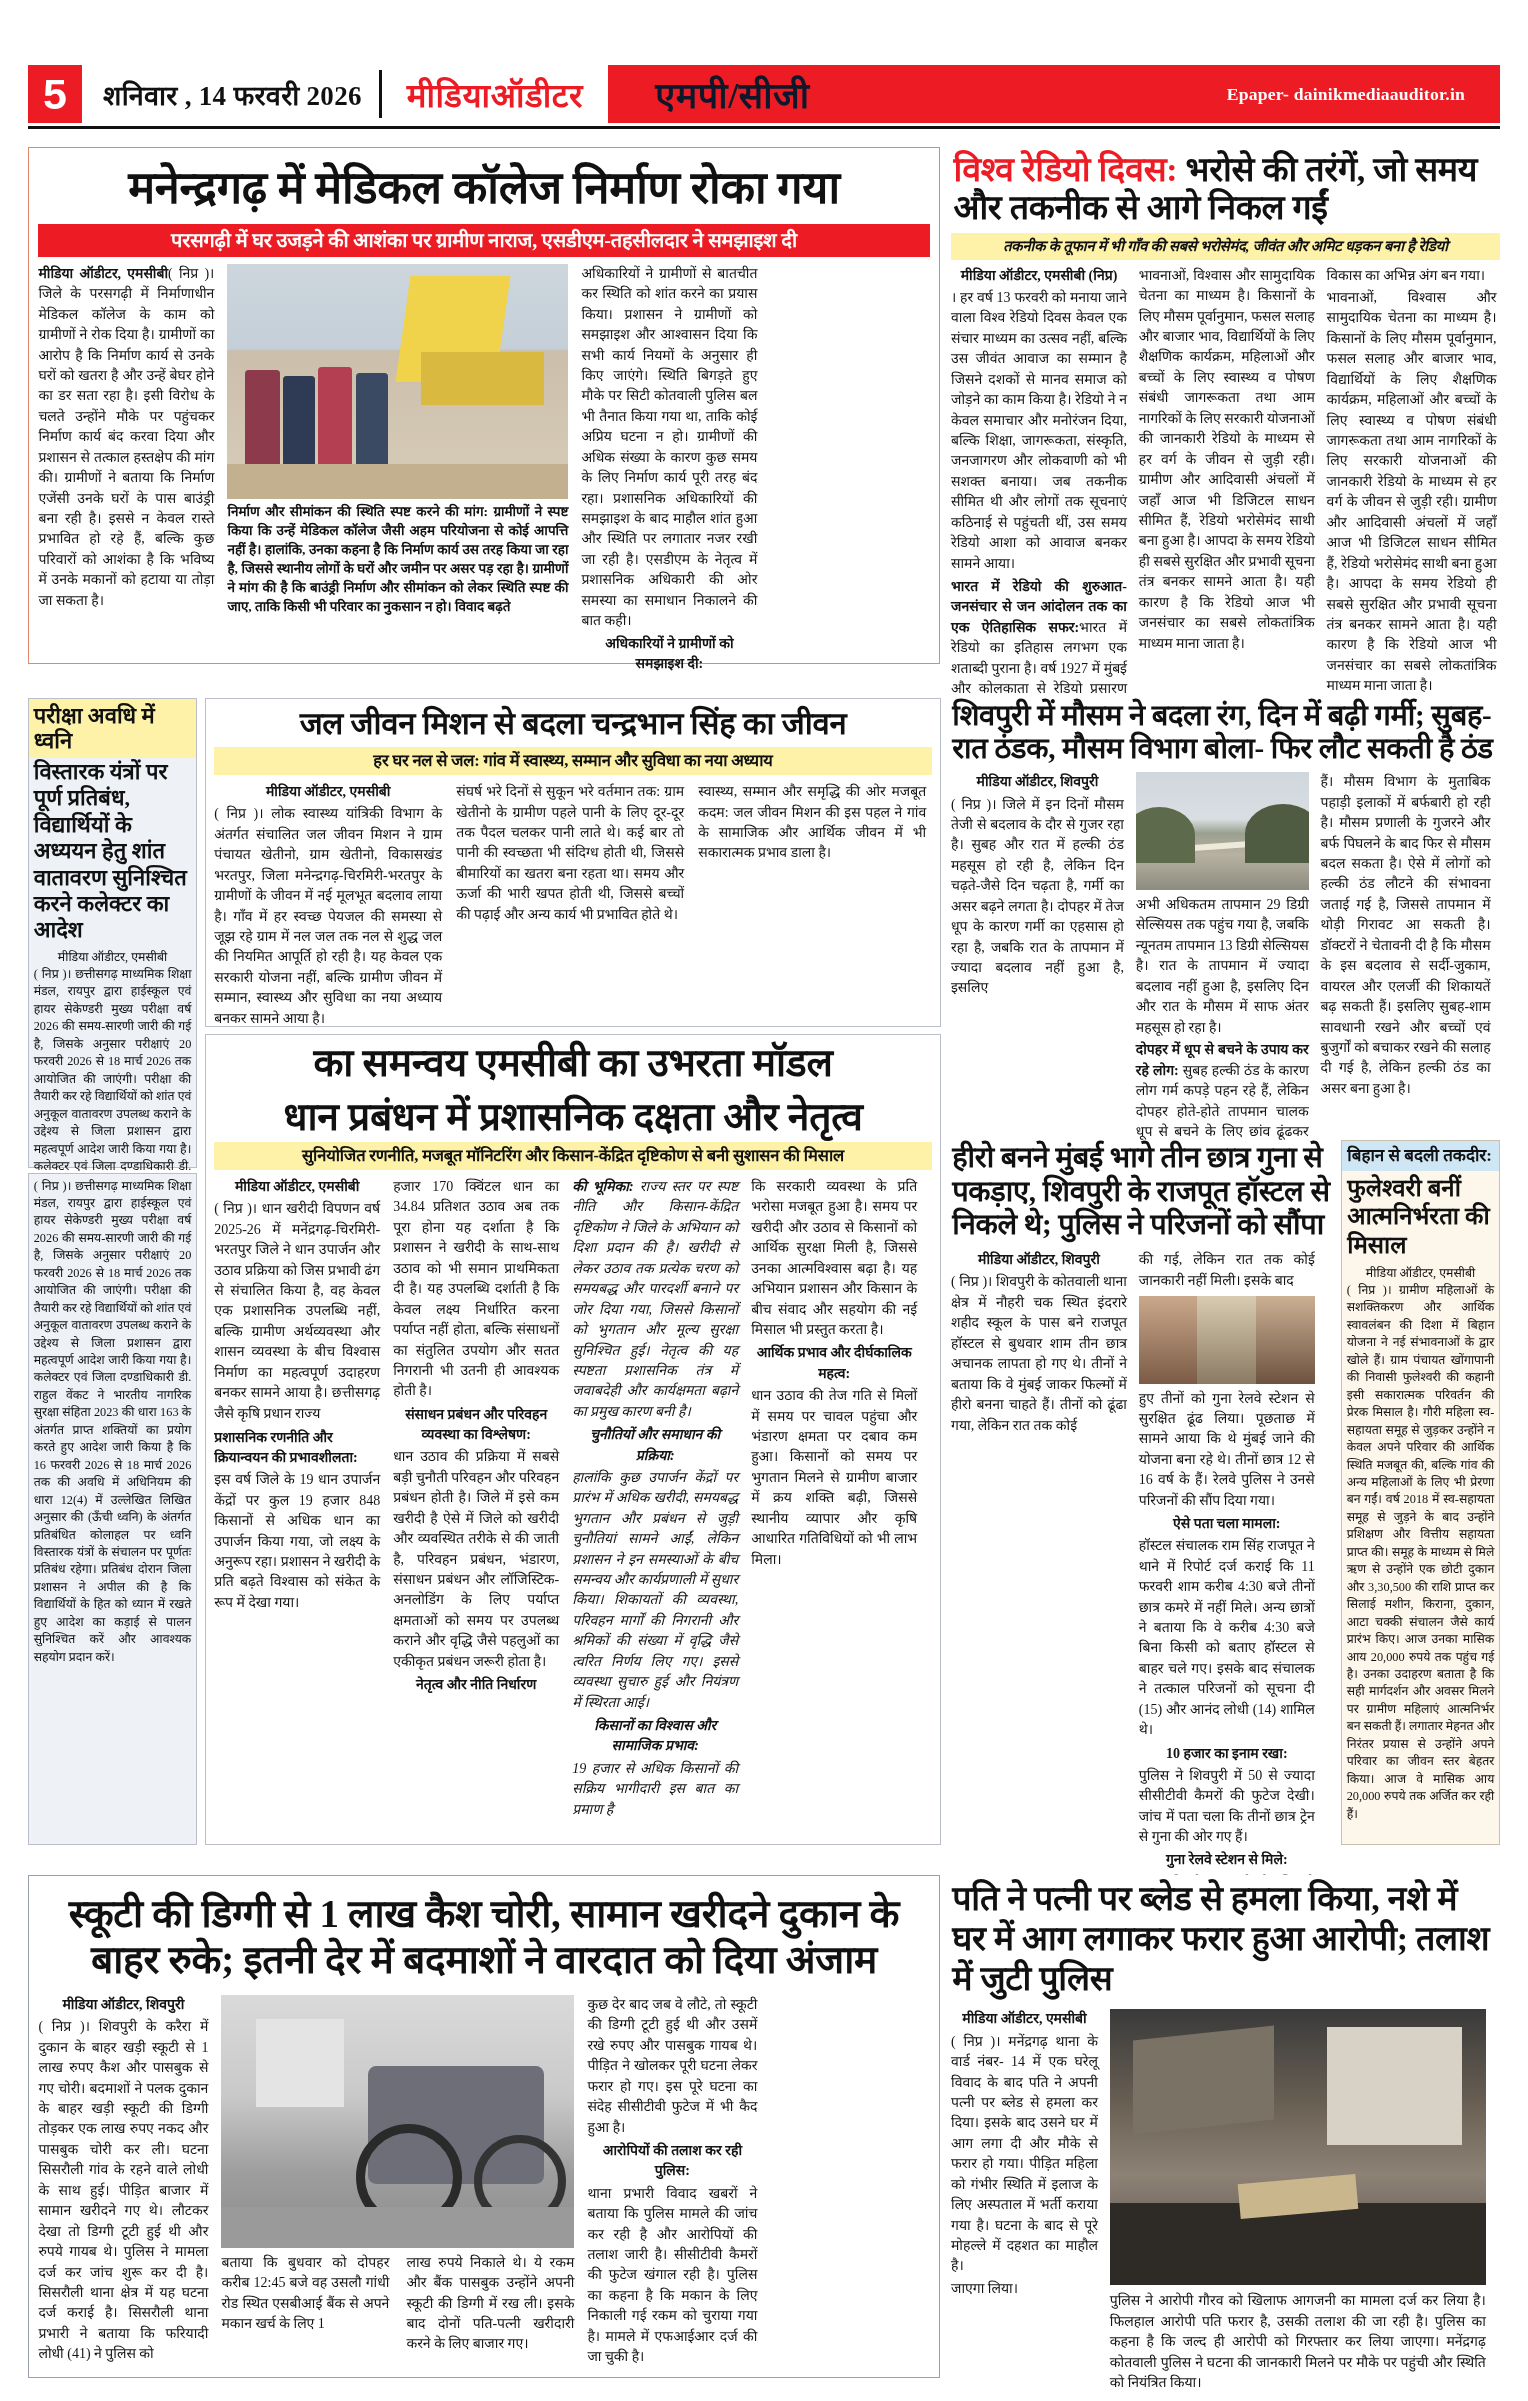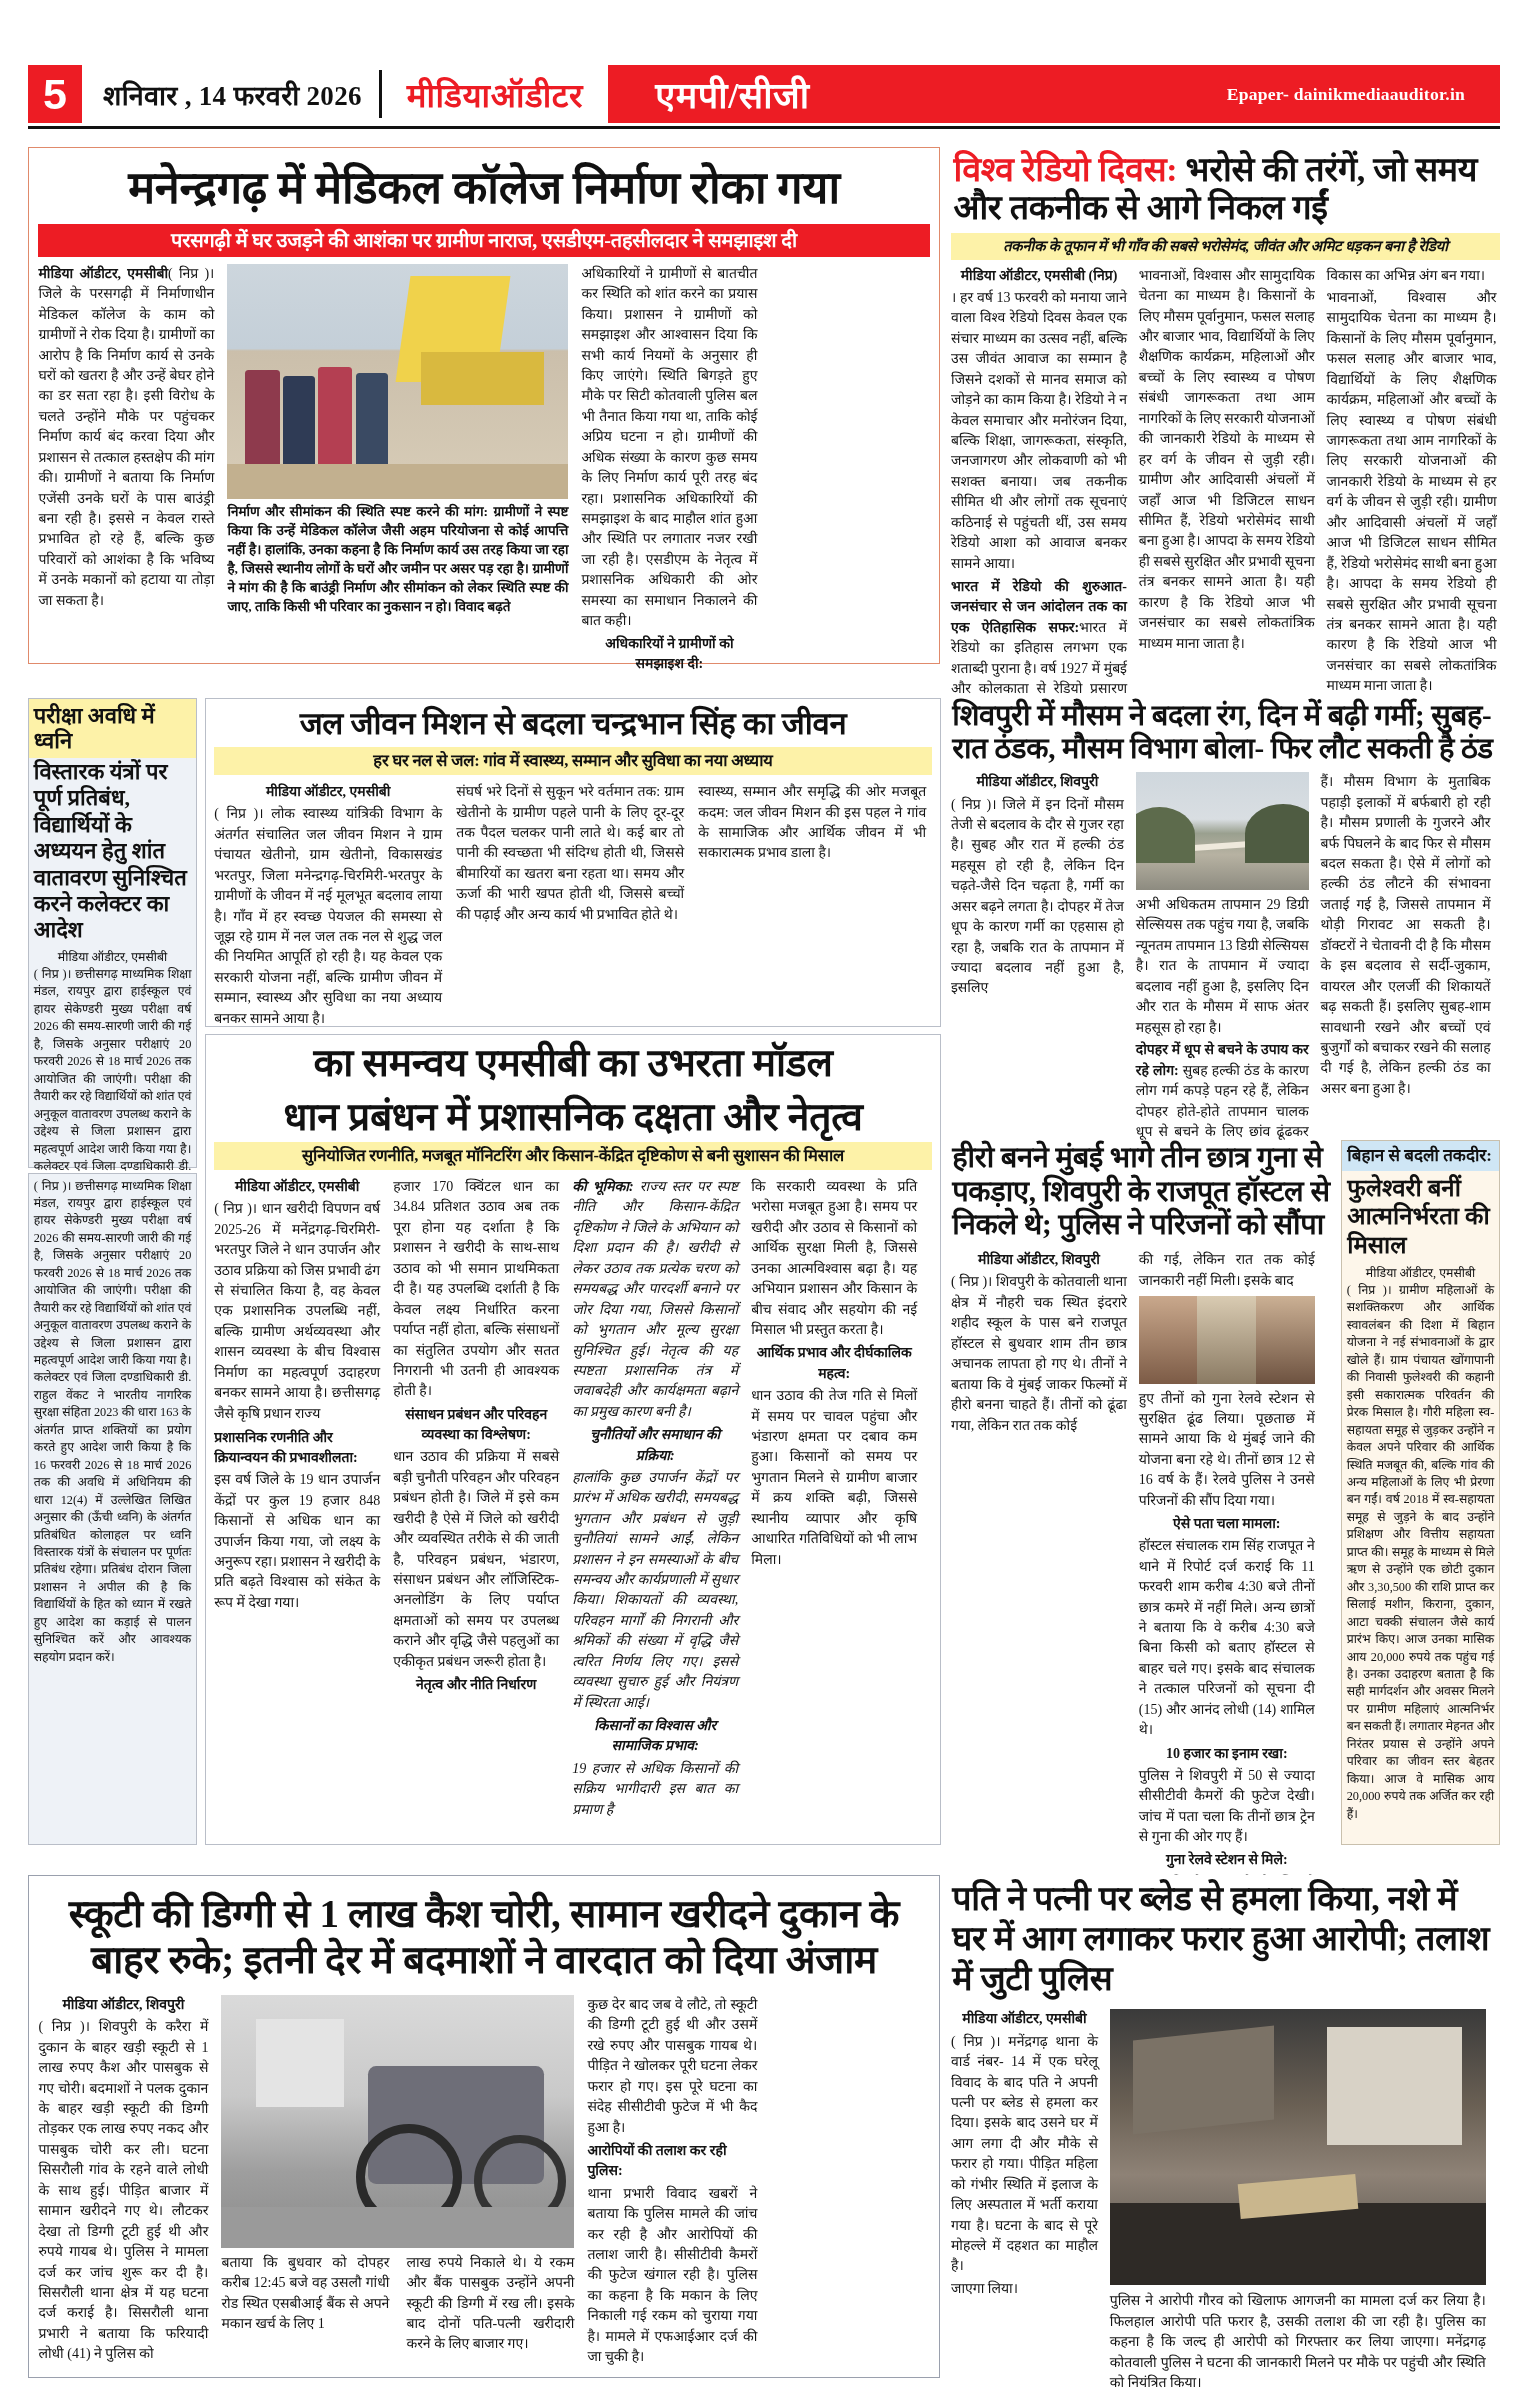--- a/index.html
+++ b/index.html
@@ -40,21 +40,21 @@
     flex:0 0 auto; display:flex; align-items:center;
     padding:0 25px; color:#ed1c24;
     font-size:33px; font-weight:bold; letter-spacing:0.6px;
   }
   .red-bar{
     flex:1 1 auto; background:#ed1c24; color:#fff;
     display:flex; align-items:center; justify-content:flex-start;
     position:relative;
   }
   .red-bar .edition{
-    font-size:36px; font-weight:bold; color:#ffffff;
+    font-size:36px; font-weight:bold; color:#0f172a;
     margin-left:47px; letter-spacing:0.6px;
   }
   .red-bar .epaper{
     position:absolute; right:35px; top:50%; transform:translateY(-50%);
     font-size:17.6px; font-weight:bold; color:#fff;
     font-family:"Liberation Serif",serif; letter-spacing:0.2px;
   }
   .mast-rule{
     position:absolute; left:28px; top:126px; width:1472px; height:2.9px; background:#111;
   }
@@ -376,21 +376,21 @@
               <p><span>बताया कि बुधवार को दोपहर करीब 12:45 बजे वह उसलौ गांधी रोड स्थित एसबीआई बैंक से अपने मकान खर्च के लिए 1</span></p>
             </div>
           <div style="flex:1;">
               <p><span>लाख रुपये निकाले थे। ये रकम और बैंक पासबुक उन्होंने अपनी स्कूटी की डिग्गी में रख ली। इसके बाद दोनों पति-पत्नी खरीदारी करने के लिए बाजार गए।</span></p>
             </div>
         </div>
       </div>
       <div style="width:170px;">
         <div class="body-txt">
           <p><span>कुछ देर बाद जब वे लौटे, तो स्कूटी की डिग्गी टूटी हुई थी और उसमें रखे रुपए और पासबुक गायब थे। पीड़ित ने खोलकर पूरी घटना लेकर फरार हो गए। इस पूरे घटना का संदेह सीसीटीवी फुटेज में भी कैद हुआ है।</span></p>
-          <p style="margin-top:2.9px;text-align:left;"><span class="sub">आरोपियों की तलाश कर रही पुलिस:</span></p>
+          <p style="margin-top:2.9px;text-align:center;"><span class="sub">आरोपियों की तलाश कर रही पुलिस:</span></p>
           <p><span> थाना प्रभारी विवाद खबरों ने बताया कि पुलिस मामले की जांच कर रही है और आरोपियों की तलाश जारी है। सीसीटीवी कैमरों की फुटेज खंगाल रही है। पुलिस का कहना है कि मकान के लिए निकाली गई रकम को चुराया गया है। मामले में एफआईआर दर्ज की जा चुकी है।</span></p>
         </div>
       </div>
     </div>
   </div>
 
   <div class="box" style="left:951px; top:1875px; width:549px; height:503px;">
     <div class="hl" style="font-size:34px; text-align:left; line-height:1.18; padding:3.5px 1.2px 10.6px;">पति ने पत्नी पर ब्लेड से हमला किया, नशे में घर में आग लगाकर फरार हुआ आरोपी; तलाश में जुटी पुलिस</div>
     <div style="display:flex; gap:11.8px;">
       <div style="width:147px;">

